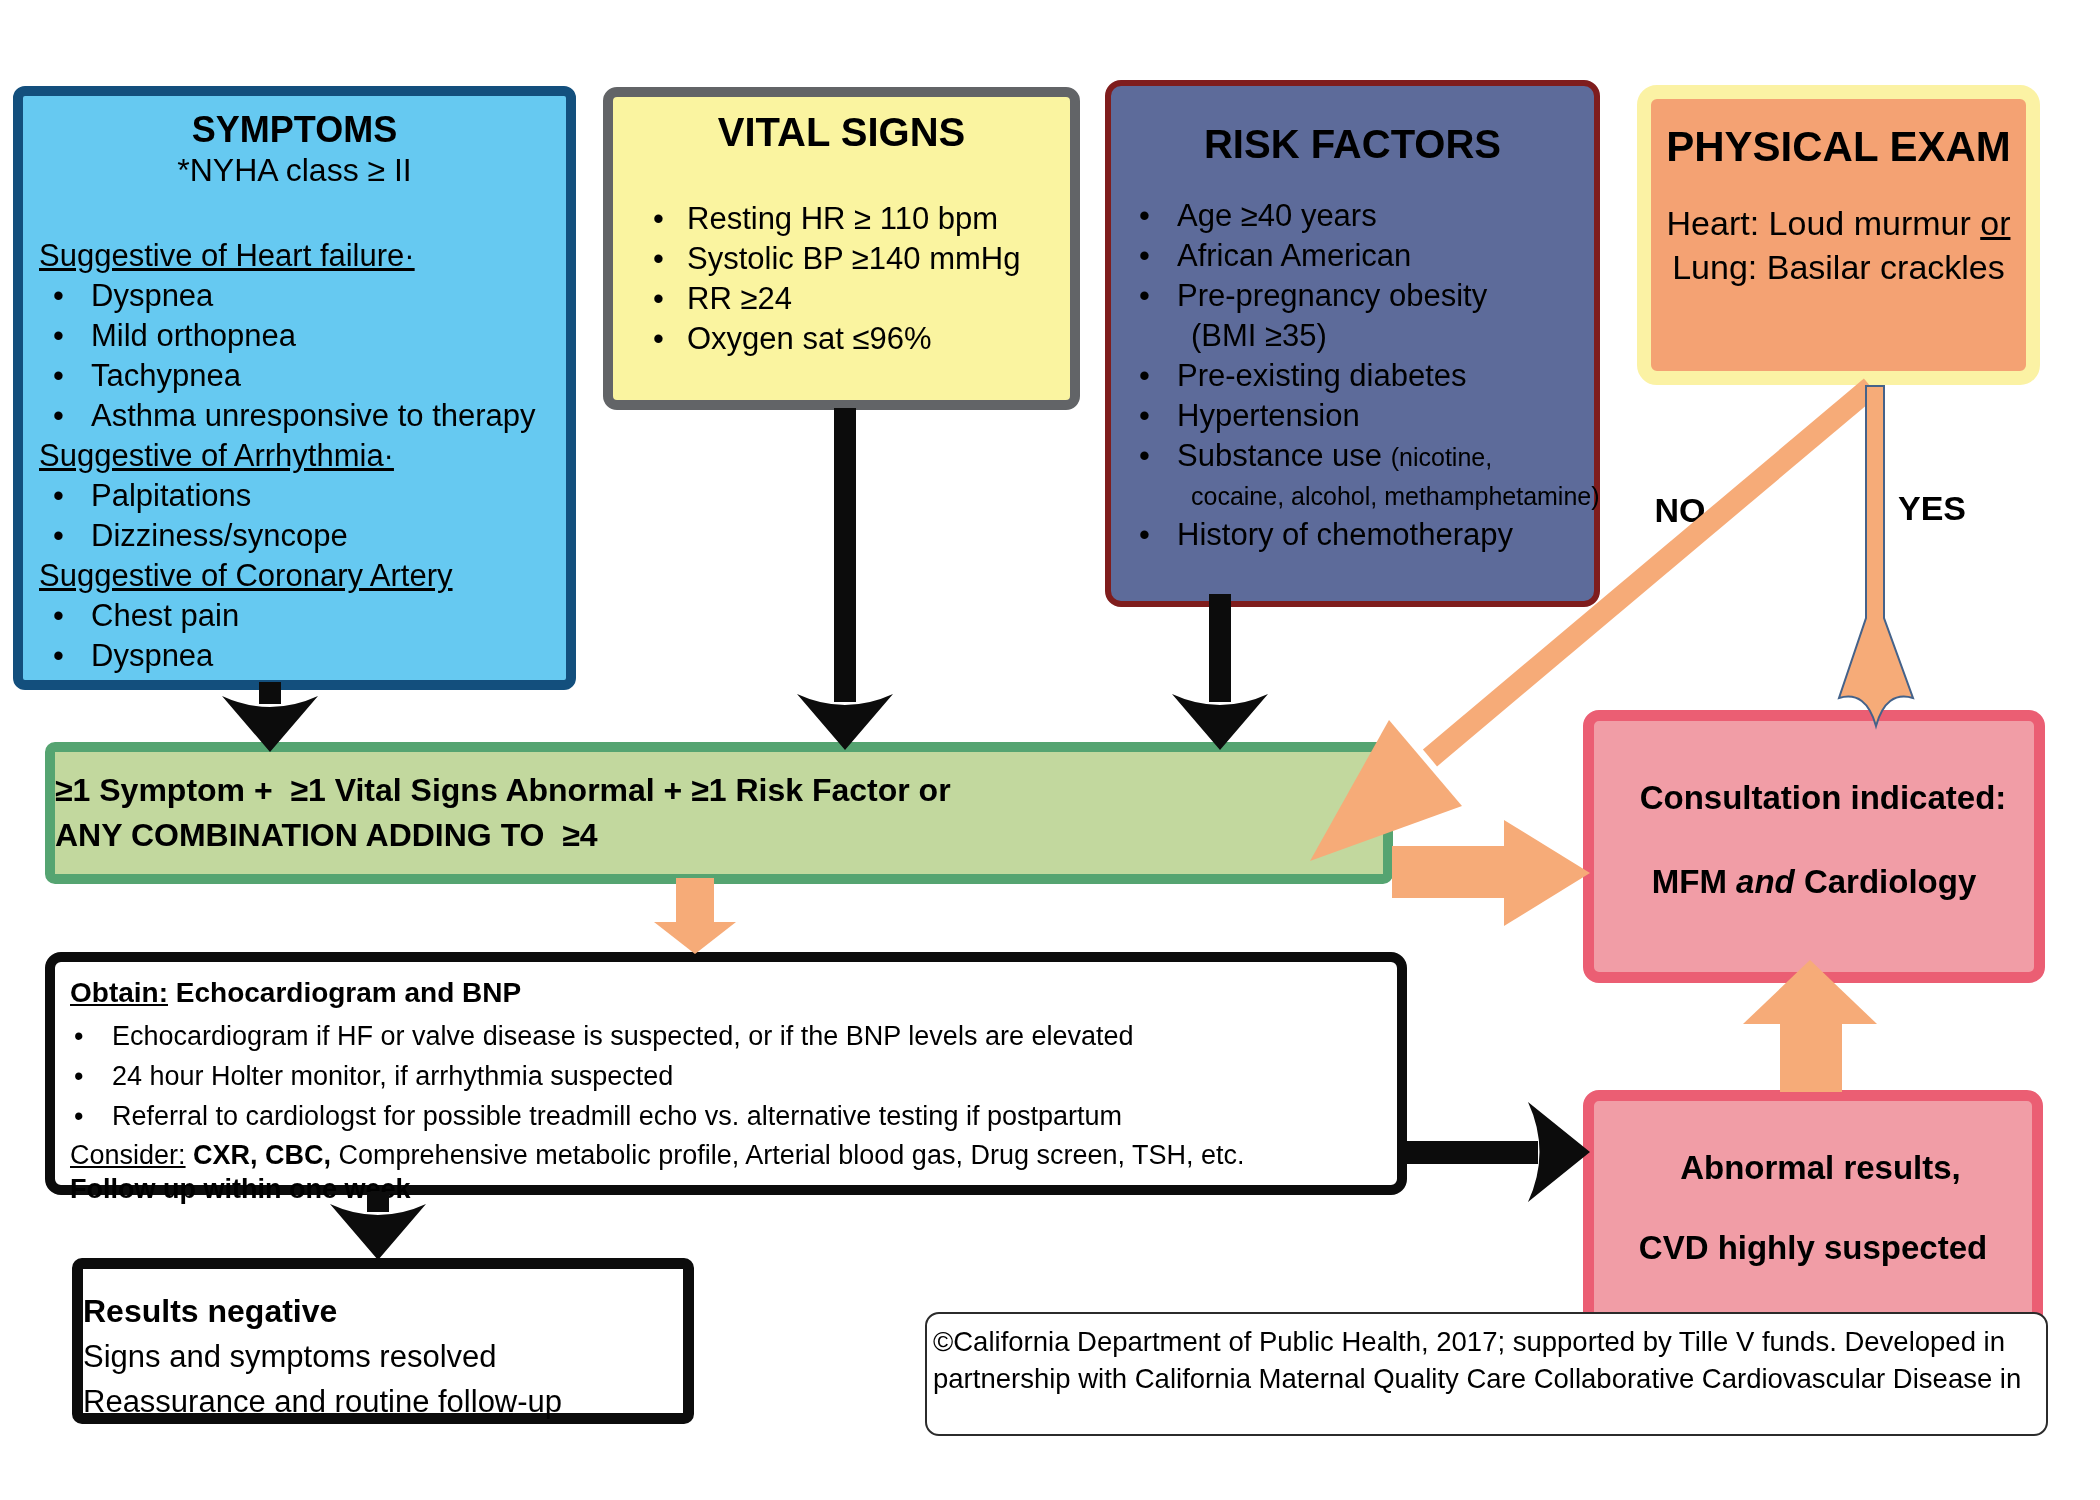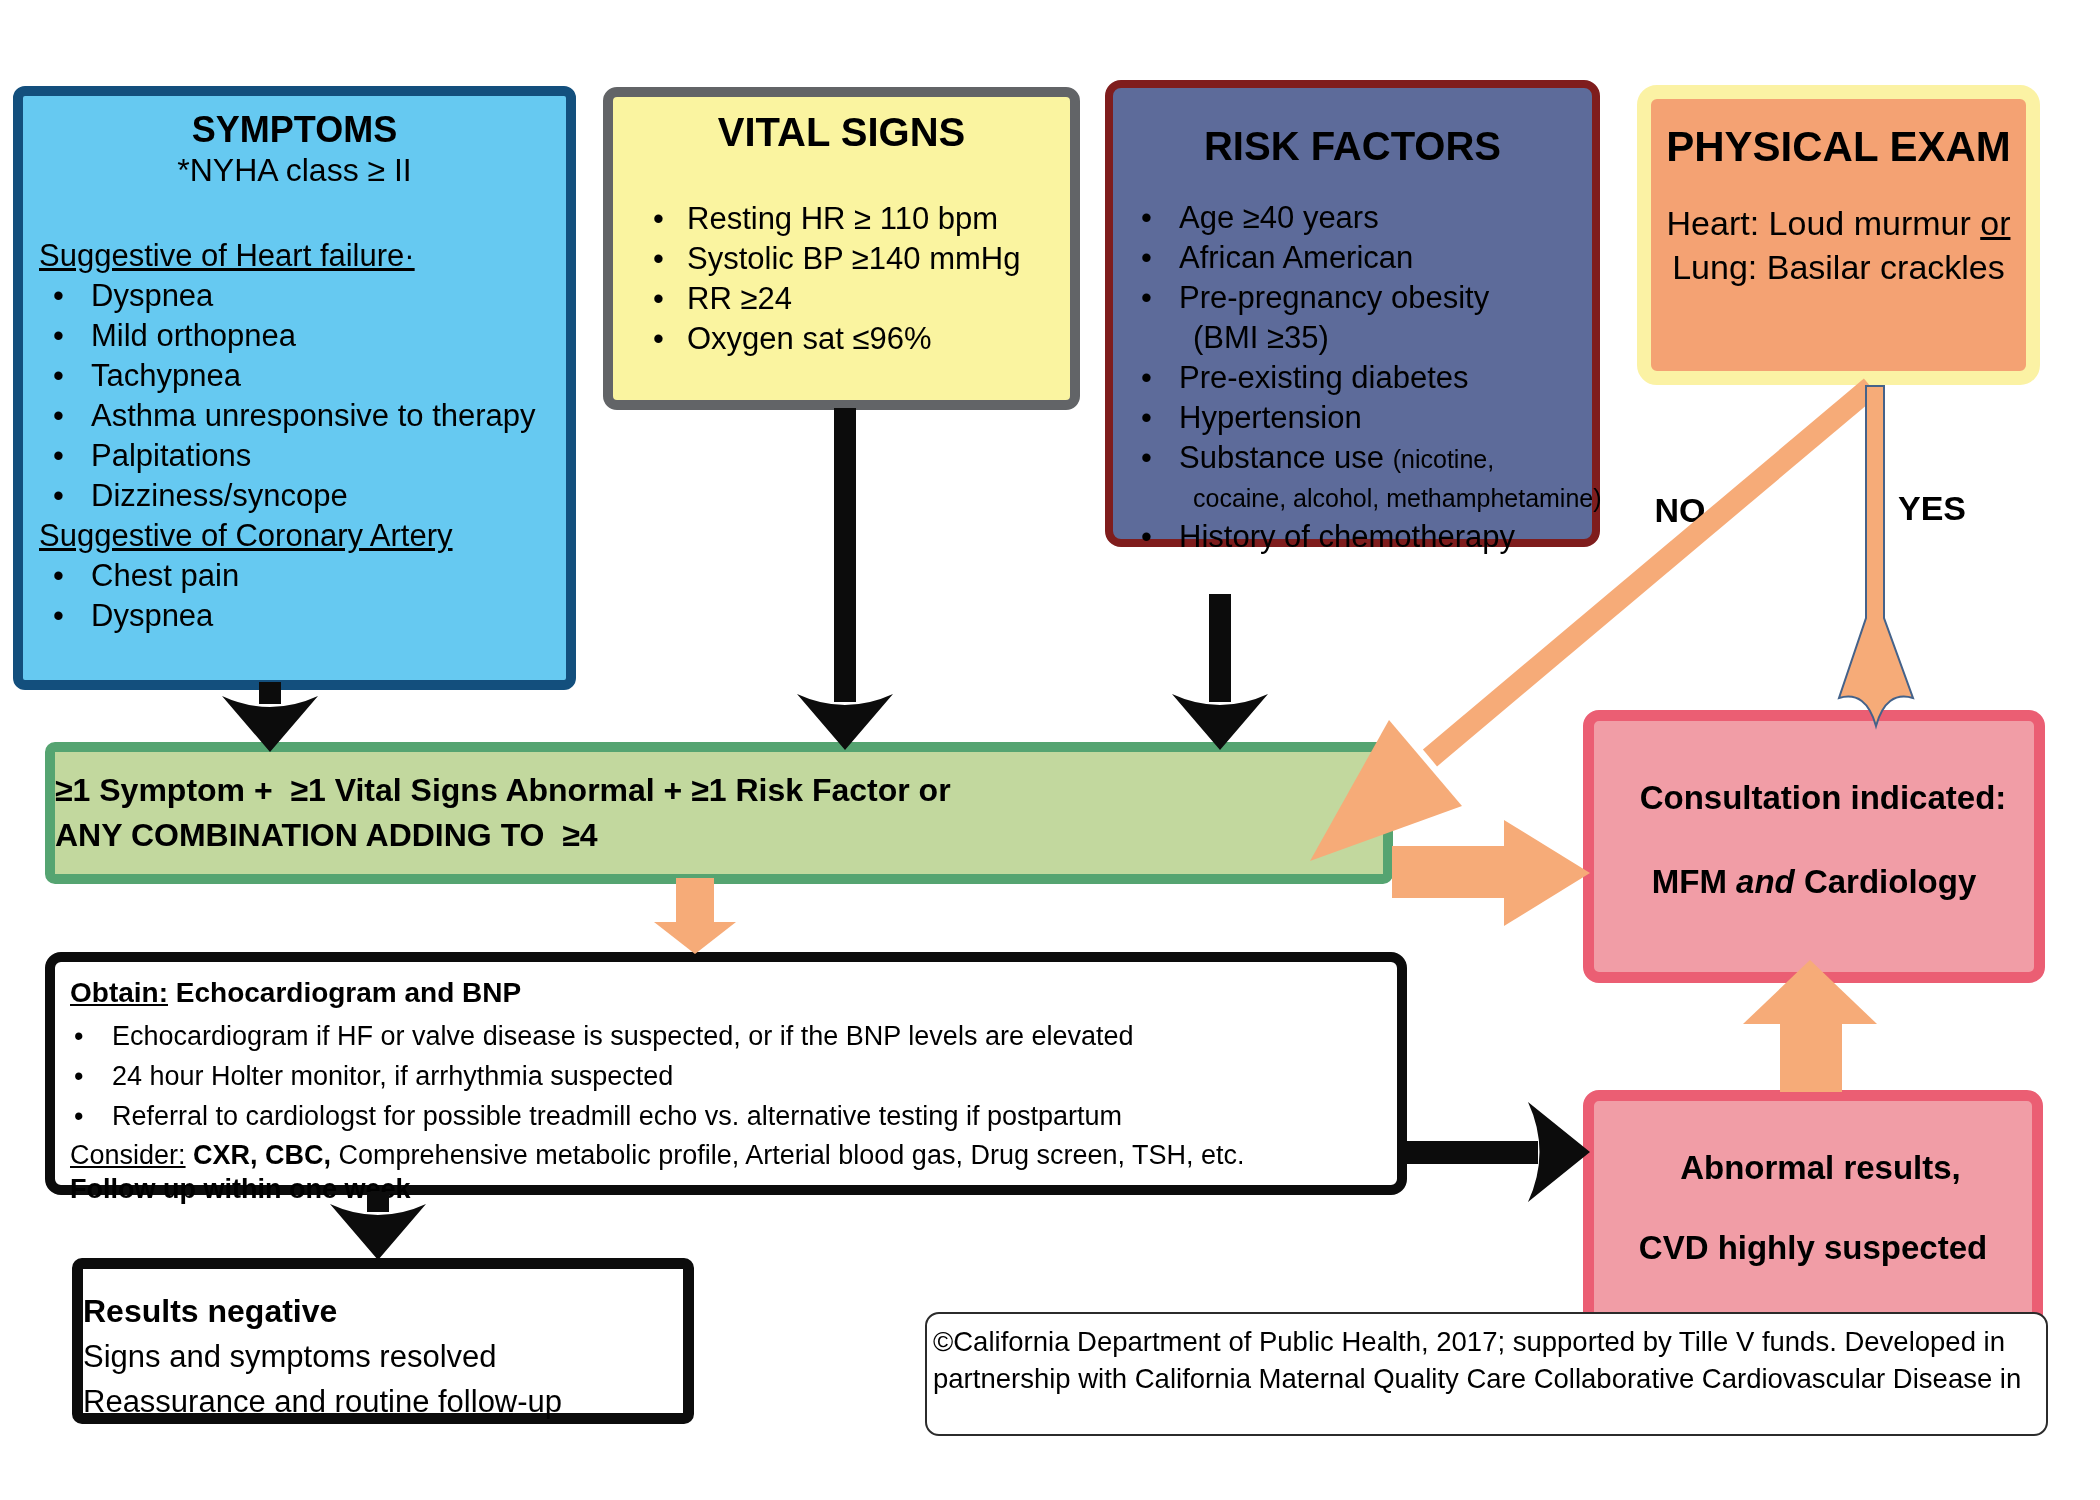--- a/index.html
+++ b/index.html
@@ -24,22 +24,22 @@
   .bul::before{content:"•";flex:none;width:52px;padding-left:14px;box-sizing:border-box;}
 
   
   #vital{left:603px;top:87px;width:477px;height:323px;background:#FAF4A0;
          border:10px solid #626467;border-radius:14px;}
   #vital .btitle{font-size:40px;line-height:46px;margin-top:12px;}
   #vital .vlist{margin-top:44px;font-size:31px;line-height:40px;padding-left:26px;}
   #vital .bul::before{width:48px;}
 
   
-  #risk{left:1105px;top:80px;width:495px;height:467px;background:#5D6B9A;
-        border:8px solid #7f1d1d;border-radius:16px;}
+  #risk{left:1105px;top:80px;width:495px;height:527px;background:#5D6B9A;
+        border:6px solid #7f1d1d;border-radius:16px;}
   #risk .btitle{font-size:40px;line-height:48px;margin-top:34px;}
   #risk .rlist{margin-top:28px;font-size:31px;line-height:40px;padding-left:14px;}
   #risk .cont{padding-left:66px;}
   .small{font-size:25px;}
   #risk .smline{line-height:38px;}
 
   
   #physical{left:1637px;top:85px;width:403px;height:300px;background:#F4A273;
             border:14px solid #FBF2A4;border-radius:20px;text-align:center;}
   #physical .btitle{font-size:42px;line-height:48px;margin-top:24px;}
@@ -105,20 +105,21 @@
         </div>
       <div class="row bul">
           <span>Mild orthopnea</span>
         </div>
       <div class="row bul">
           <span>Tachypnea</span>
         </div>
       <div class="row bul">
           <span>Asthma unresponsive to therapy</span>
         </div>
+      <div class="row shead">Suggestive of Arrhythmia·</div>
       <div class="row bul">
           <span>Palpitations</span>
         </div>
       <div class="row bul">
           <span>Dizziness/syncope</span>
         </div>
       <div class="row shead">Suggestive of Coronary Artery</div>
       <div class="row bul">
           <span>Chest pain</span>
         </div>

